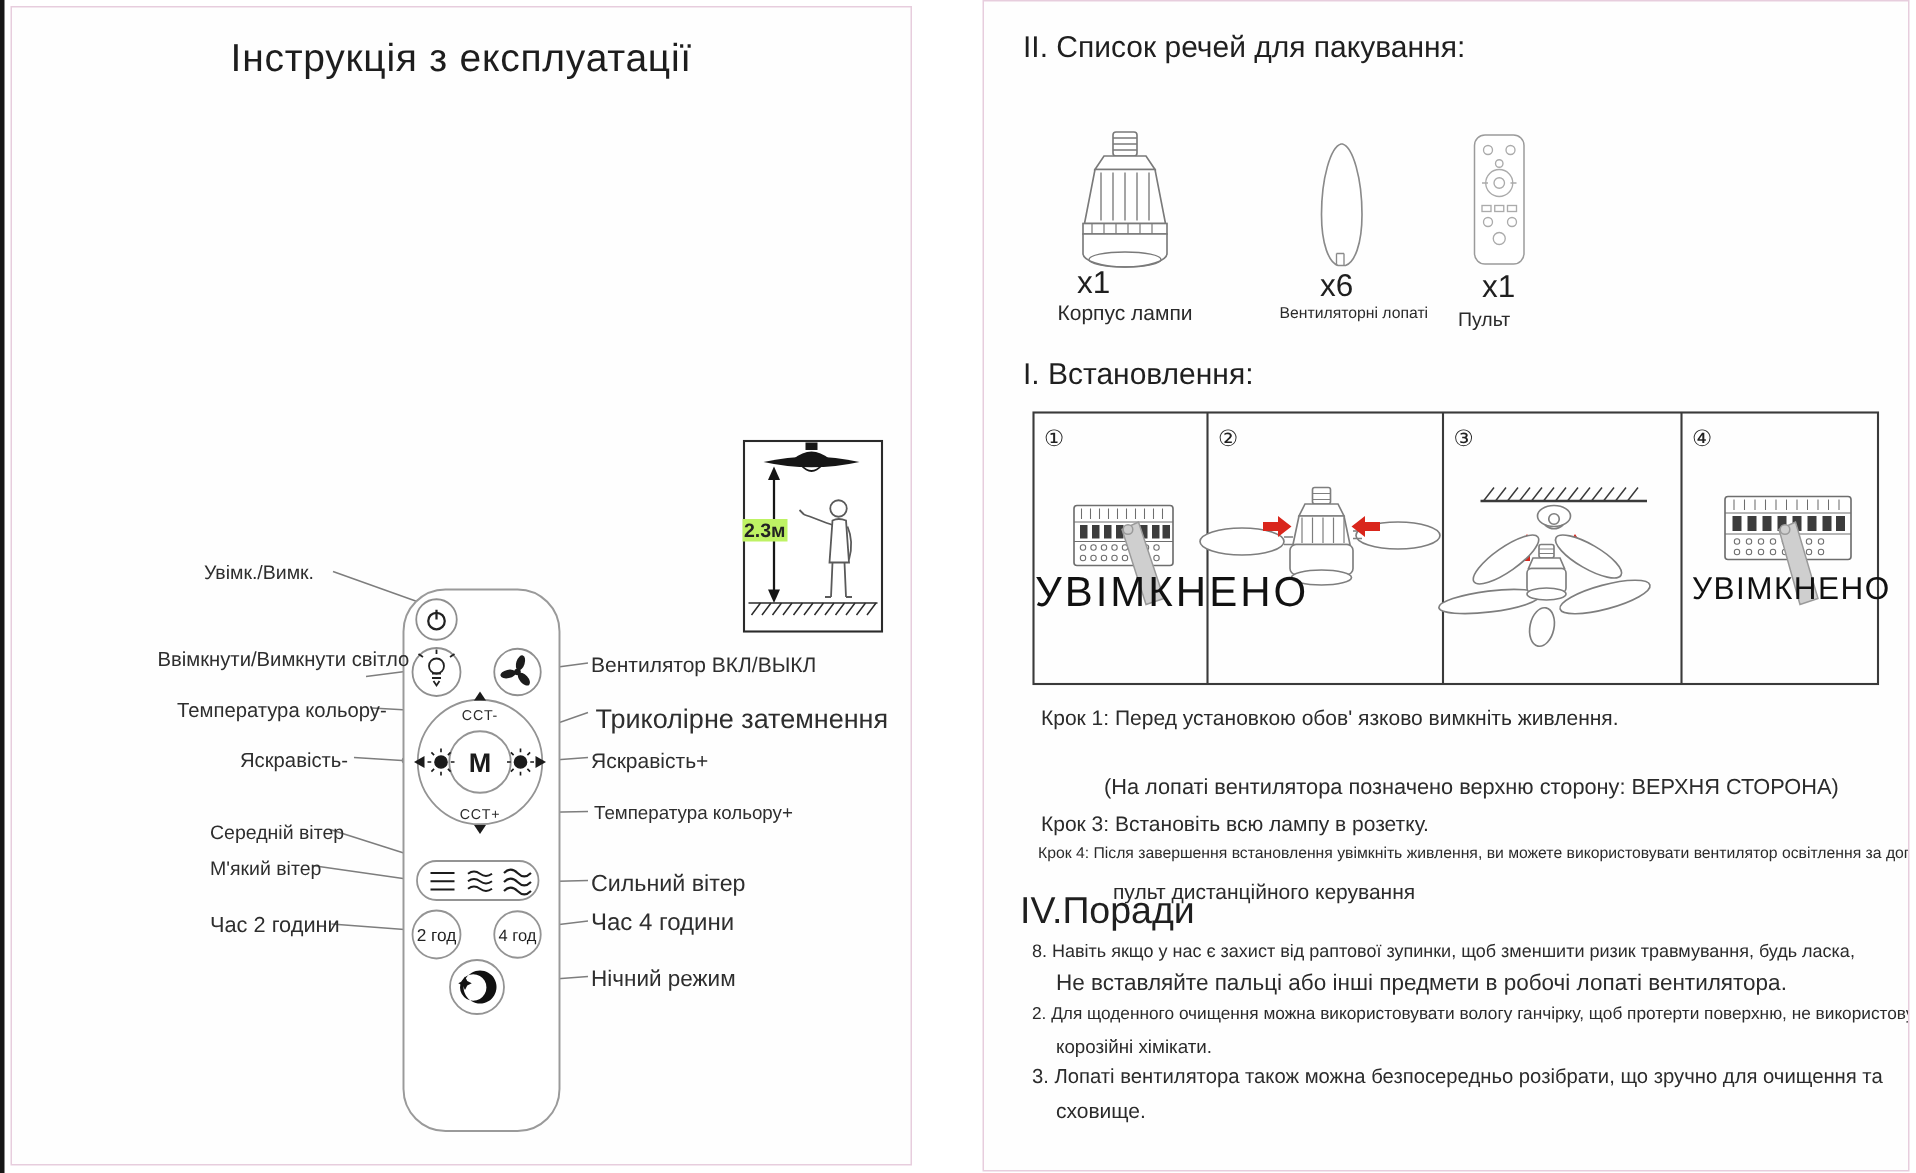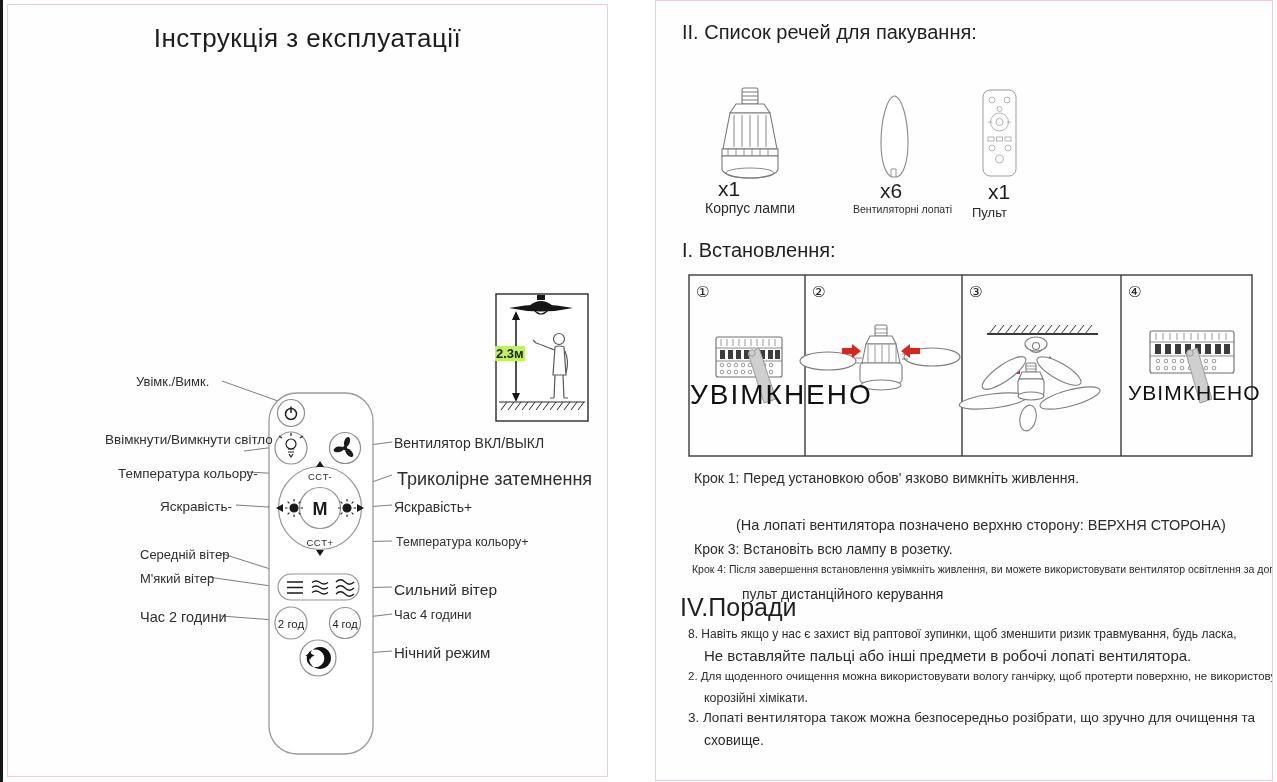--- a/index.html
+++ b/index.html
@@ -21,21 +21,21 @@
   .ll2 { left:110px; top:461px; font-size:13.5px; }
   .ll3 { left:152px; top:494px; font-size:13.5px; }
   .ll4 { left:132px; top:542px; font-size:13px; }
   .ll5 { left:132px; top:566px; font-size:13px; }
   .ll6 { left:132px; top:604px; font-size:14.5px; }
   .lr0 { left:386px; top:430px; font-size:14px; }
   .lr1 { left:389px; top:464px; font-size:18px; }
   .lr2 { left:386px; top:494px; font-size:14px; }
   .lr3 { left:388px; top:530px; font-size:12.5px; }
   .lr4 { left:386px; top:576px; font-size:15.5px; }
-  .lr5 { left:386px; top:602px; font-size:13px; }
+  .lr5 { left:386px; top:602px; font-size:16px; }
   .lr6 { left:386px; top:639px; font-size:15px; }
   .height-label { left:487px; top:341px; font-size:13px; font-weight:600; background:#bef264; padding:0 1px; z-index:2; }
 
   
   .h-pack    { left:26px; top:20px;  font-size:20px; font-weight:500; color:#1f1f1f; }
   .h-install { left:26px; top:238px; font-size:20px; font-weight:500; color:#1f1f1f; }
   .h-tips    { left:24px; top:592px; font-size:25px; font-weight:500; color:#1f1f1f; }
   .qty { font-size:21px; color:#1f1f1f; }
   .qty-1 { left:62px;  top:176px; }
   .qty-2 { left:224px; top:178px; }

